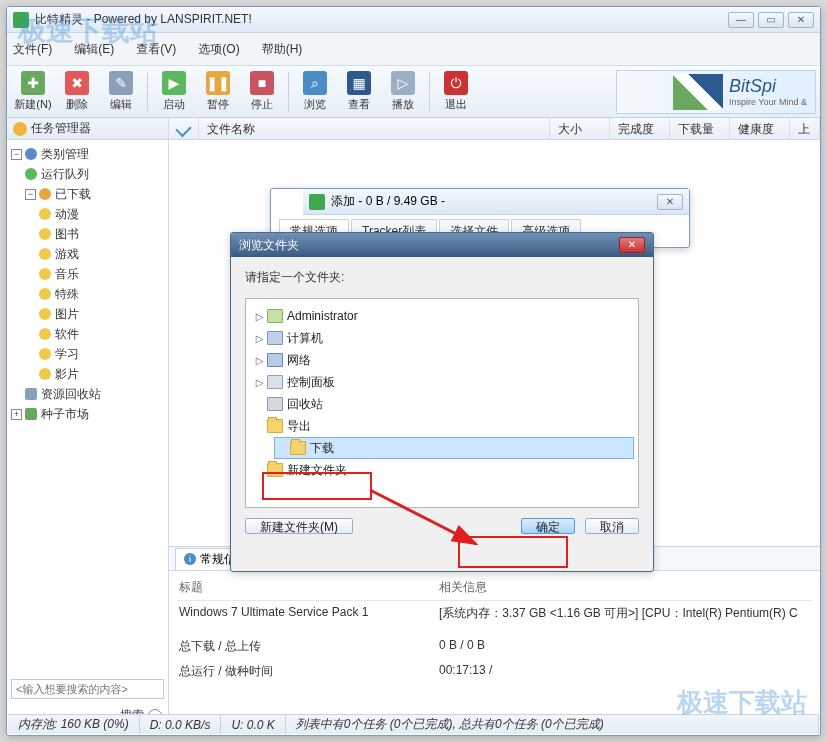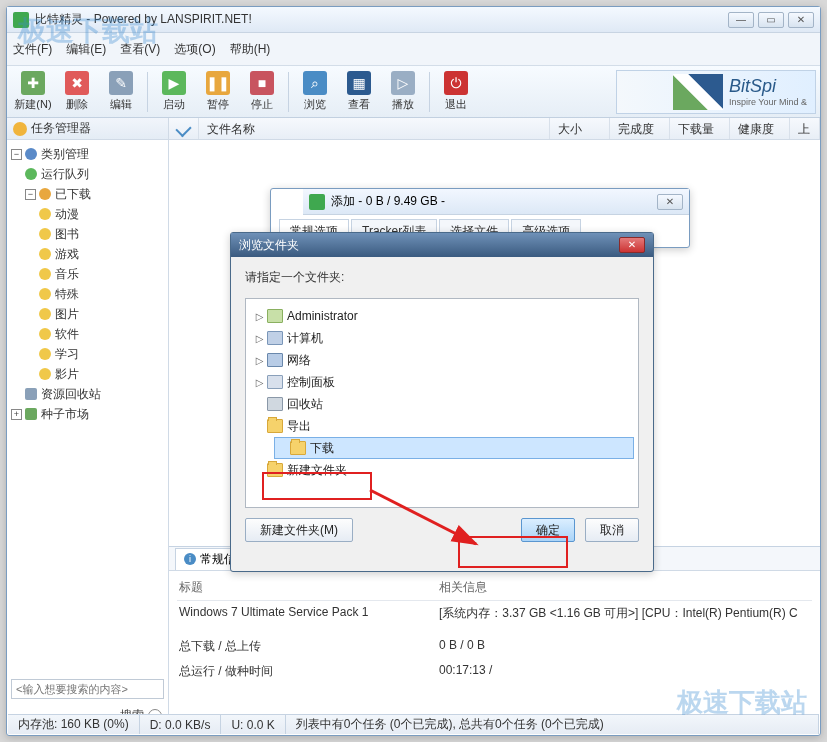--- a/index.html
+++ b/index.html
@@ -7,21 +7,21 @@
 
 .window { position: absolute; background: #fff; border: 1px solid #7a9cc0; border-radius: 3px; box-shadow: 0 2px 8px rgba(0,0,0,0.2); }
 .main-window { left: 6px; top: 6px; width: 815px; height: 730px; background: linear-gradient(to bottom, #e8f0f8 0%, #fdfdfd 60px); }
 
 .titlebar { height: 26px; display: flex; align-items: center; padding: 0 6px; background: linear-gradient(to bottom, #f4f9ff, #dfe9f5); border-bottom: 1px solid #c8d4e2; }
 .title-icon { width: 16px; height: 16px; margin-right: 6px; background: #3fa84f; border-radius: 2px; }
 .title-text { flex: 1; font-size: 12px; color: #333; }
 .winbtns { display: flex; gap: 4px; }
 .winbtn { width: 26px; height: 16px; border: 1px solid #a3b4c7; background: linear-gradient(to bottom,#f5f9ff,#d8e4f0); border-radius: 2px; display: flex; align-items: center; justify-content: center; font-size: 10px; color: #555; cursor: pointer; }
 
-.menubar { height: 22px; display: flex; align-items: center; padding: 16px 6px; gap: 14px; background: #f1f5fa; border-bottom: 1px solid #d3dde8; }
+.menubar { height: 22px; display: flex; align-items: center; padding: 16px 6px; gap: 22px; background: #f1f5fa; border-bottom: 1px solid #d3dde8; }
 .menu-item { color: #333; cursor: pointer; }
 
 .toolbar { height: 52px; display: flex; align-items: center; padding: 0 4px; background: linear-gradient(to bottom,#f7fbff,#e6eef6); border-bottom: 1px solid #c2d0e0; }
 .tb-group { display: flex; }
 .tb-sep { width: 1px; height: 40px; background: #c6d3e2; margin: 0 4px; }
 .tb-btn { width: 44px; height: 48px; display: flex; flex-direction: column; align-items: center; justify-content: center; gap: 2px; cursor: pointer; border-radius: 2px; }
 .tb-icon { width: 24px; height: 24px; border-radius: 3px; display: flex; align-items: center; justify-content: center; font-size: 14px; color: #fff; }
 .tb-label { font-size: 11px; color: #333; }
 .ico-new { background: #6ba85f; }
 .ico-del { background: #e05a5a; }
@@ -71,21 +71,21 @@
 .list-body { flex: 1; background: #fff; }
 .bottom-pane { height: 180px; border-top: 1px solid #c6d3e2; background: #fff; position: relative; }
 .pane-tabs { height: 24px; display: flex; align-items: center; padding: 0 6px; border-bottom: 1px solid #d0dae6; background: #f4f7fb; }
 .pane-tab { padding: 2px 8px; border: 1px solid #c6d3e2; border-bottom: none; background: #fff; margin-right: 2px; display: flex; align-items: center; gap: 4px; }
 .info-ico { width: 12px; height: 12px; border-radius: 6px; background: #4a8cc5; color:#fff; font-size:9px; text-align:center; line-height:12px; }
 .pane-grid { display: grid; grid-template-columns: 260px 1fr; padding: 4px 8px; }
 .pane-hcell { color: #666; font-size: 12px; padding: 4px 2px; border-bottom: 1px solid #e4e8ee; }
 .pane-cell { color: #333; font-size: 12px; padding: 4px 2px; }
 
 .statusbar { position: absolute; left: 1px; right: 1px; bottom: 1px; height: 20px; background: linear-gradient(to bottom,#f2f6fb,#e6ecf4); border-top: 1px solid #c6d3e2; display: flex; align-items: center; font-size: 11px; color: #333; }
-.statusbar .cell { border-right: 1px solid #c6d3e2; padding: 0 10px; height: 100%; display: flex; align-items: center; }
+.statusbar .cell { border-right: 1px solid #c6d3e2; padding: 0 10px; height: 100%; display: flex; align-items: center; font-style: italic; }
 
 
 .add-dialog { left: 270px; top: 188px; width: 420px; height: 60px; z-index: 5; }
 .add-title { height: 26px; display: flex; align-items: center; padding: 0 6px; background: linear-gradient(to bottom,#f2f7ff,#dce8f6); border-bottom: 1px solid #c6d3e2; margin-left: 32px; }
 .add-ico { width: 16px; height: 16px; background: #3fa84f; border-radius: 2px; margin-right: 6px; }
 .add-tabs { display: flex; padding: 4px 8px 0 8px; gap: 2px; }
 .add-tab { padding: 3px 10px; border: 1px solid #c6d3e2; border-bottom: none; background: #f4f7fb; font-size: 12px; color:#333; }
 .add-tab.active { background: #fff; }
 
 
@@ -106,21 +106,21 @@
 .f-ico.computer { background:#c0d0e6; border-color:#7a96b8; }
 .f-ico.network { background:#b8cce6; border-color:#6a88ac; }
 .f-ico.panel { background:#d8e0ec; border-color:#8aa0ba; }
 .f-ico.recycle { background:#d0d8e0; border-color:#8a98a8; }
 .f-item.selected { background: #cde6ff; border: 1px solid #7ab0e6; padding-left: 2px; margin-left: 20px; }
 .red-box-sel { position: absolute; border: 2px solid #e02020; left: 262px; top: 472px; width: 110px; height: 28px; z-index: 20; pointer-events: none; }
 .red-box-ok { position: absolute; border: 2px solid #e02020; left: 458px; top: 536px; width: 110px; height: 32px; z-index: 20; pointer-events: none; }
 .red-arrow { position: absolute; left: 366px; top: 486px; width: 120px; height: 66px; z-index: 19; pointer-events: none; }
 
 .browse-buttons { display: flex; padding: 10px 0 0 0; gap: 10px; align-items: center; }
-.btn { height: 24px; padding: 0 14px; border: 1px solid #9aaec4; background: linear-gradient(to bottom,#fdfdfd,#e6ecf4); cursor: pointer; font-size: 12px; color:#222; border-radius: 2px; }
+.btn { height: 16px; padding: 0 14px; border: 1px solid #9aaec4; background: linear-gradient(to bottom,#fdfdfd,#e6ecf4); cursor: pointer; font-size: 12px; color:#222; border-radius: 2px; }
 .btn.primary { background: linear-gradient(to bottom,#dbeeff,#aad4f8); border-color:#5a96d0; }
 .spacer-flex { flex: 1; }
 
 .watermark-tl { position: absolute; left: 18px; top: 12px; font-size: 28px; color: rgba(60,140,210,0.35); font-weight: bold; z-index: 50; pointer-events: none; }
 .watermark-br { position: absolute; right: 20px; bottom: 22px; font-size: 26px; color: rgba(60,140,210,0.35); font-weight: bold; z-index: 50; pointer-events: none; }
 </style>
 </head>
 <body>
 
 <div class="watermark-tl">极速下载站</div>

